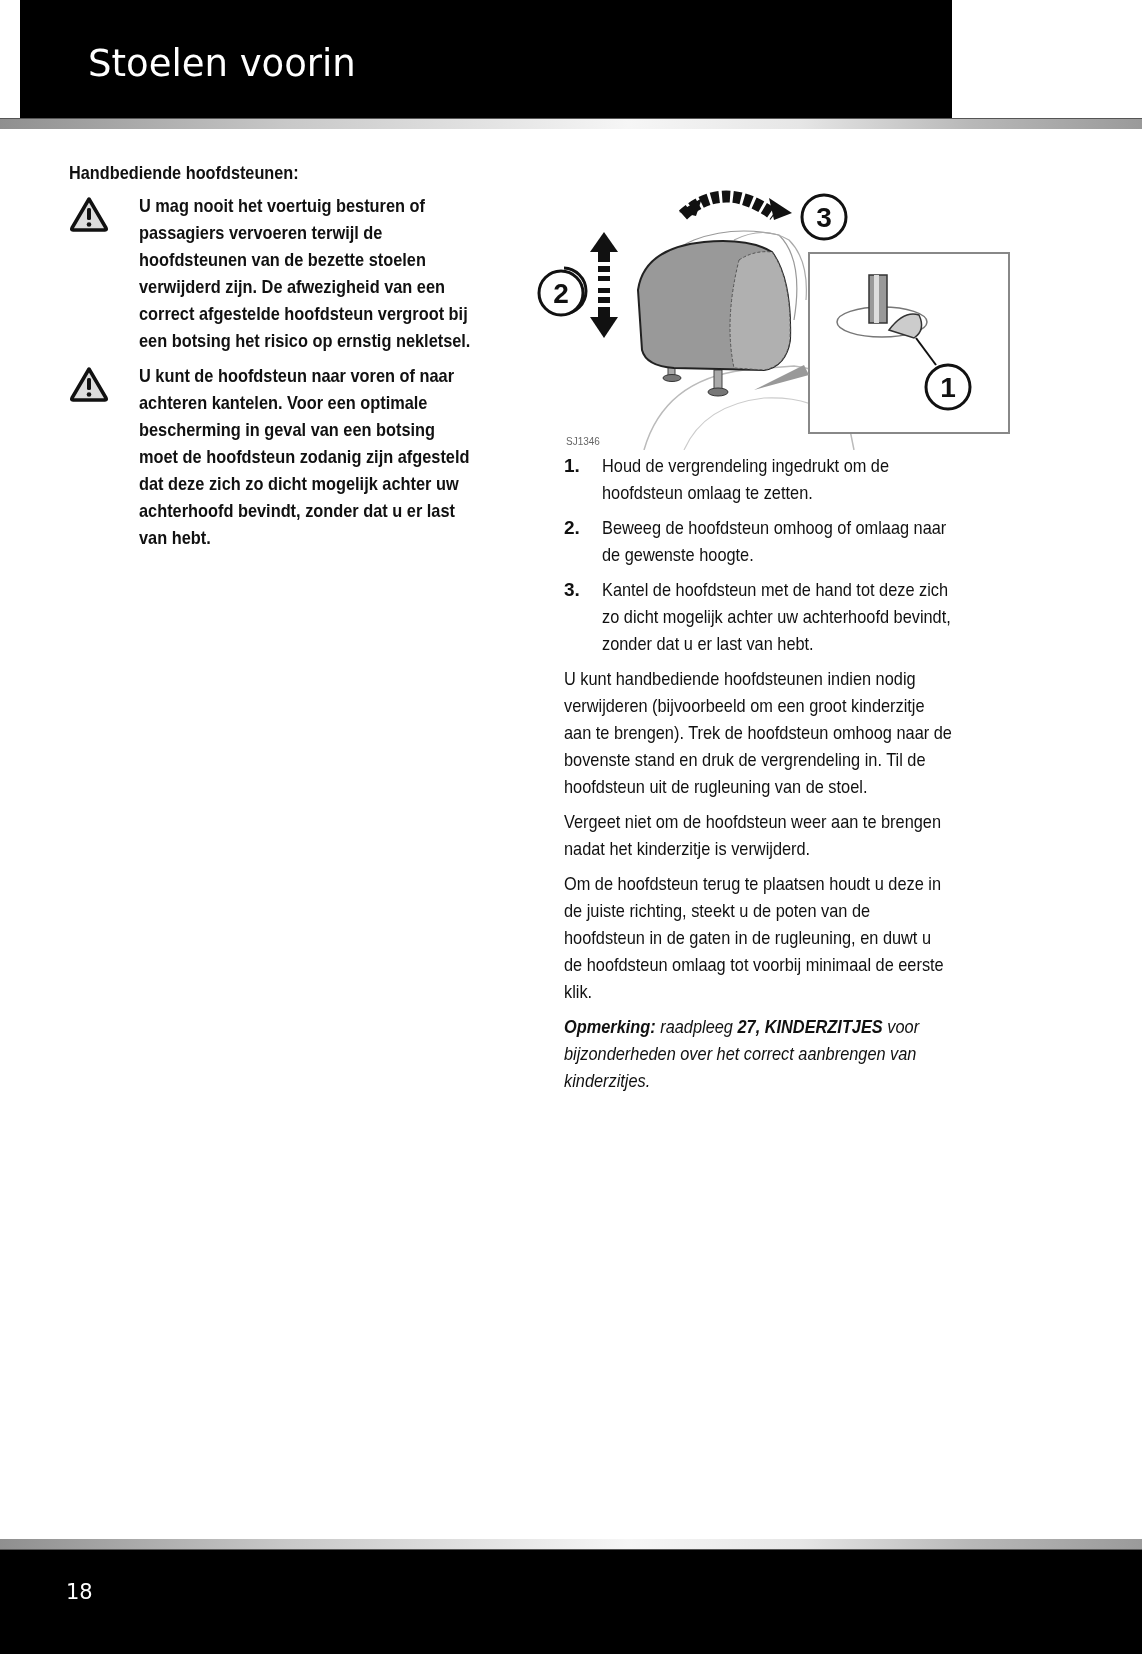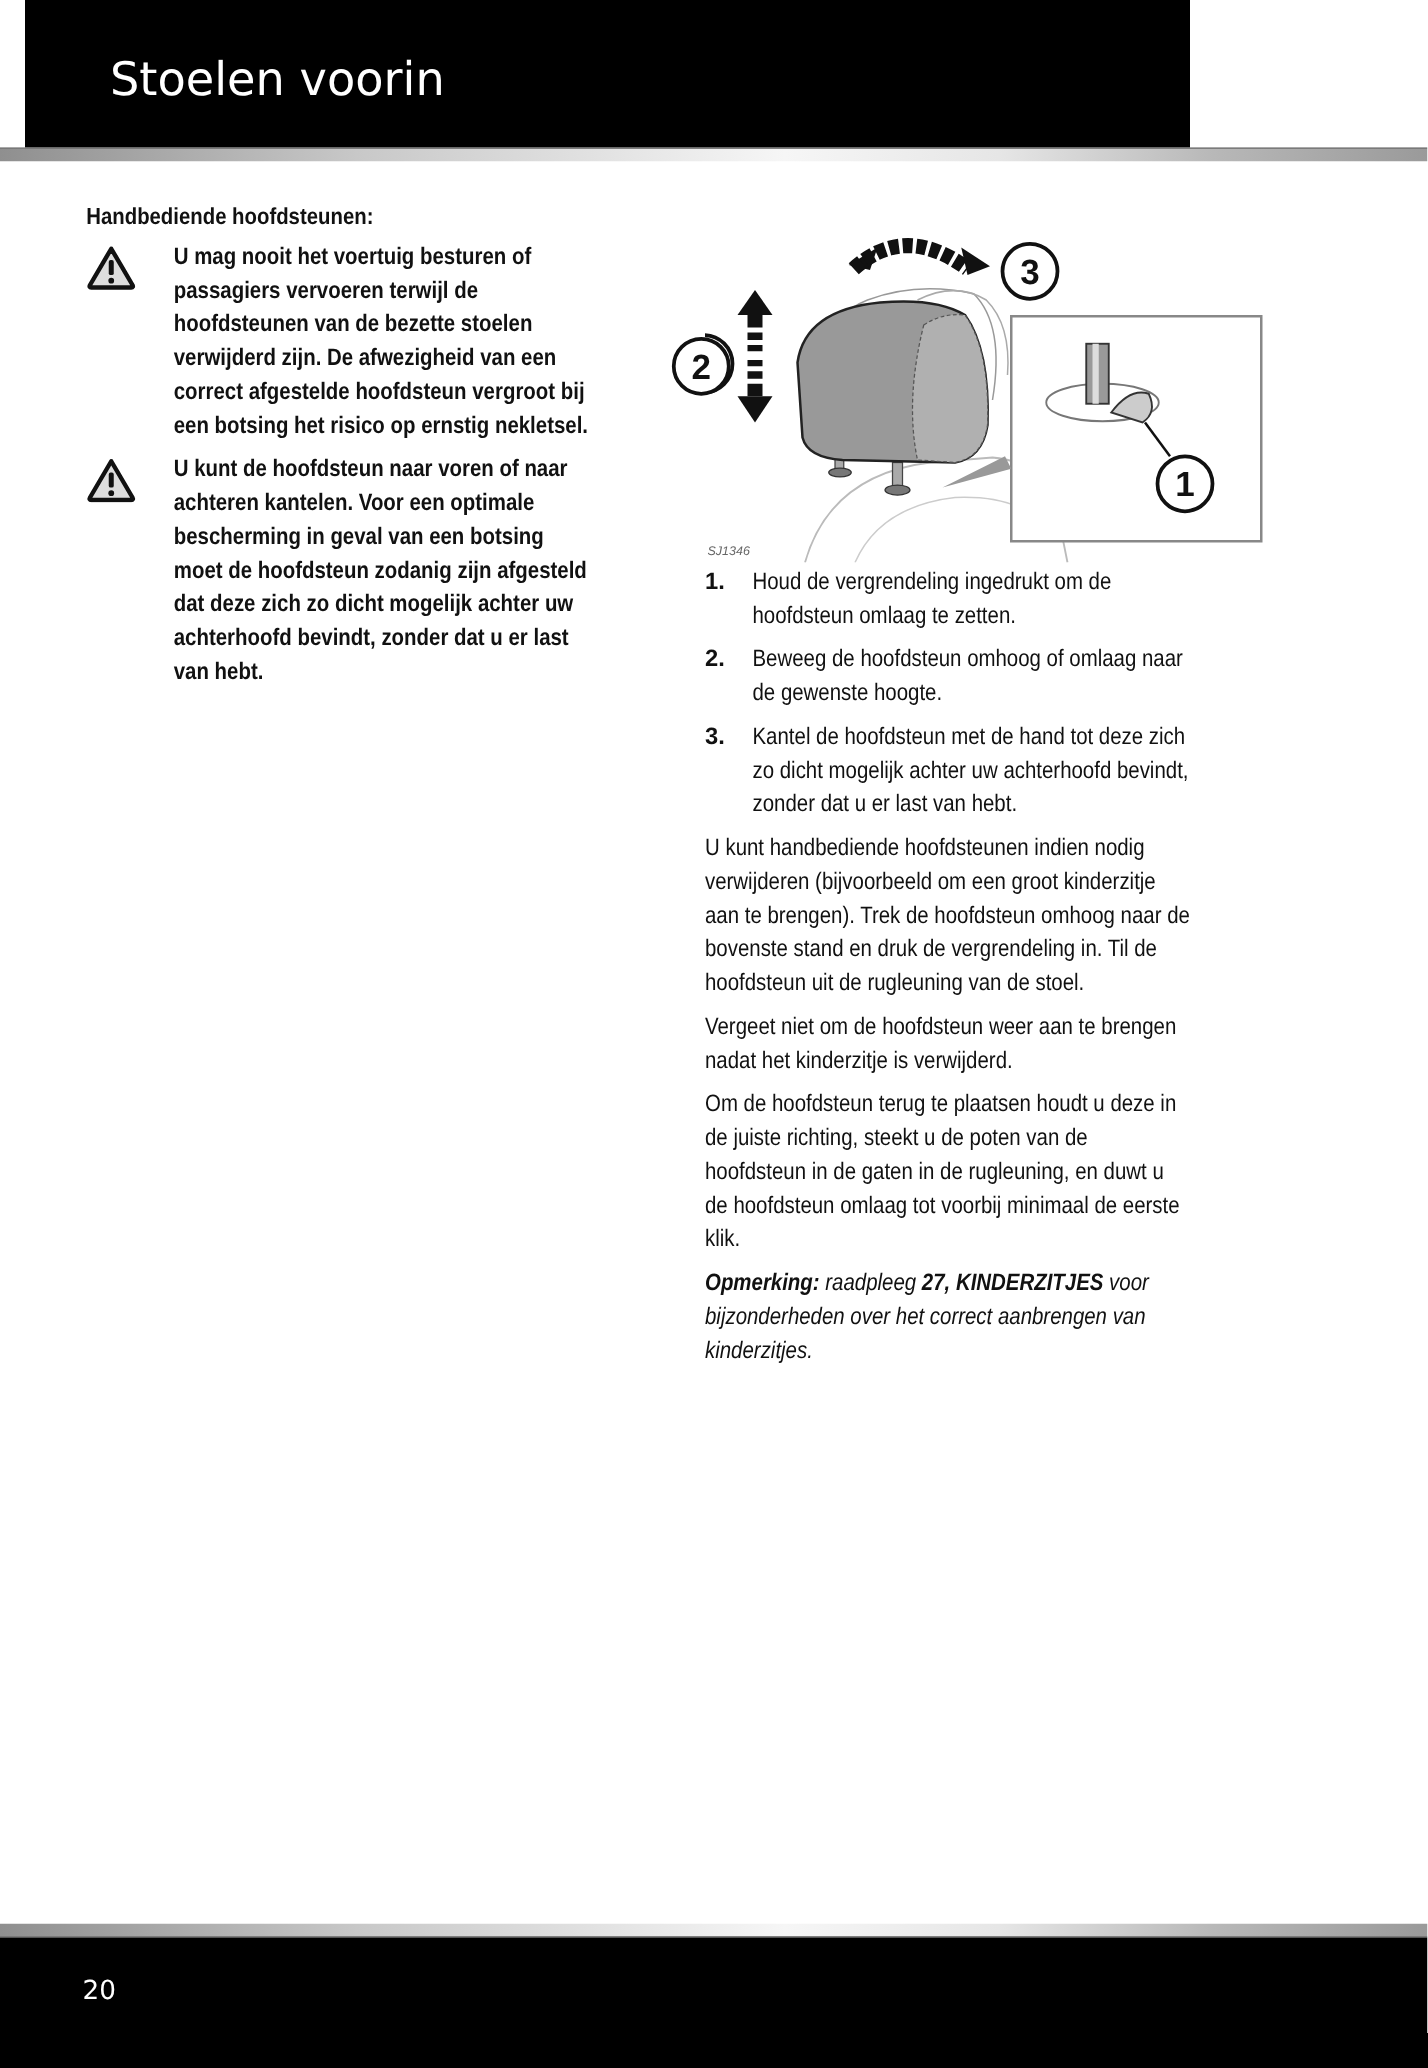--- a/index.html
+++ b/index.html
@@ -43,21 +43,21 @@
   .warning-text {
     font-weight: bold; font-size: 19px; line-height: 27px;
     display: block; width: 412px;
     transform: scaleX(0.86); transform-origin: left;
     white-space: pre-line;
   }
 
   .right-col { position: absolute; left: 564px; top: 170px; width: 450px; }
   .figure { position: relative; width: 450px; height: 280px; }
   .figure-code {
-    position: absolute; left: 2px; top: 266px; font-size: 10px; color: #666; font-style: italic;
+    position: absolute; left: 2px; top: 266px; font-size: 10px; color: #666;
   }
   .steps { margin-top: 2px; }
   .step { position: relative; padding-left: 38px; margin-bottom: 8px; }
   .step-num {
     position: absolute; left: 0; top: 0; font-weight: bold; font-size: 19px; line-height: 27px;
   }
   .step-text, .para {
     font-size: 19px; line-height: 27px; display: block;
     transform: scaleX(0.86); transform-origin: left; white-space: pre-line;
   }
@@ -204,14 +204,14 @@
 de hoofdsteun omlaag tot voorbij minimaal de eerste
 klik.</span>
 
   <span class="note"><b>Opmerking:</b><span> raadpleeg </span><b>27, KINDERZITJES</b><span> voor
 bijzonderheden over het correct aanbrengen van
 kinderzitjes.</span></span>
 </div>
 
 <div class="silver-bar silver-bottom"></div>
 <div class="footer">
-  <div class="page-number">20</div>
+  <div class="page-number">18</div>
 </div>
 
 </body></html>

